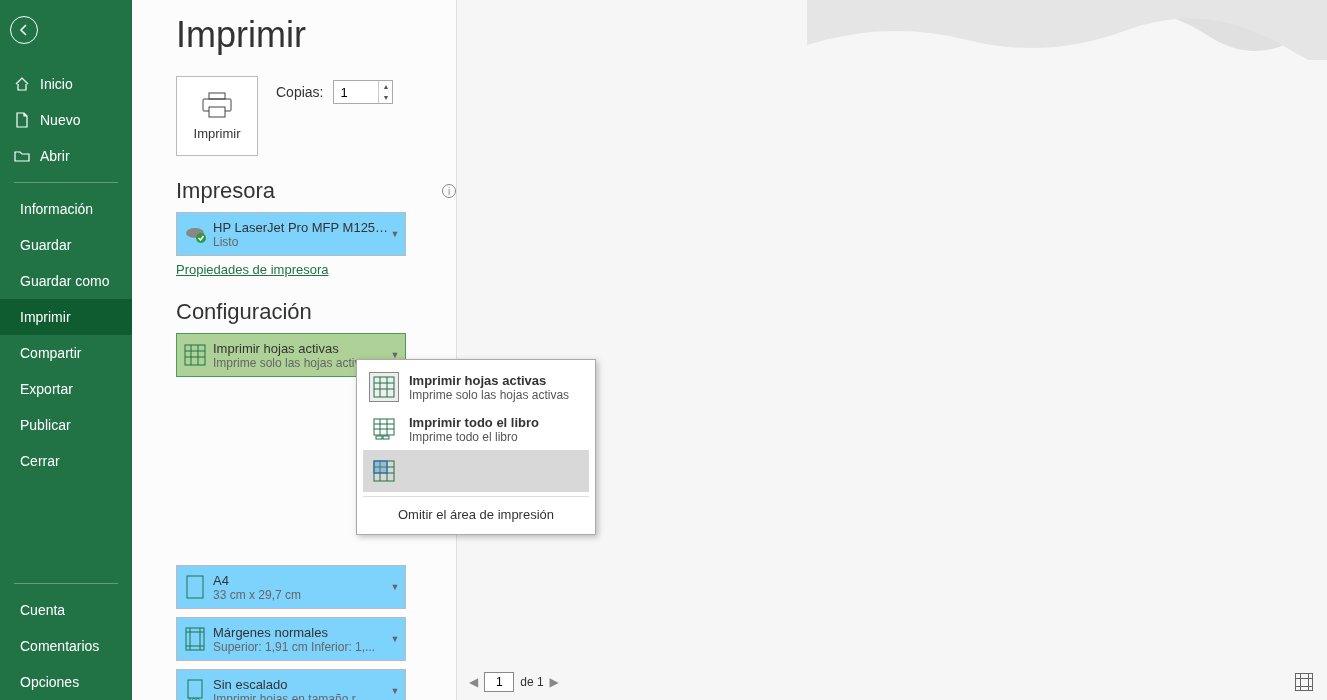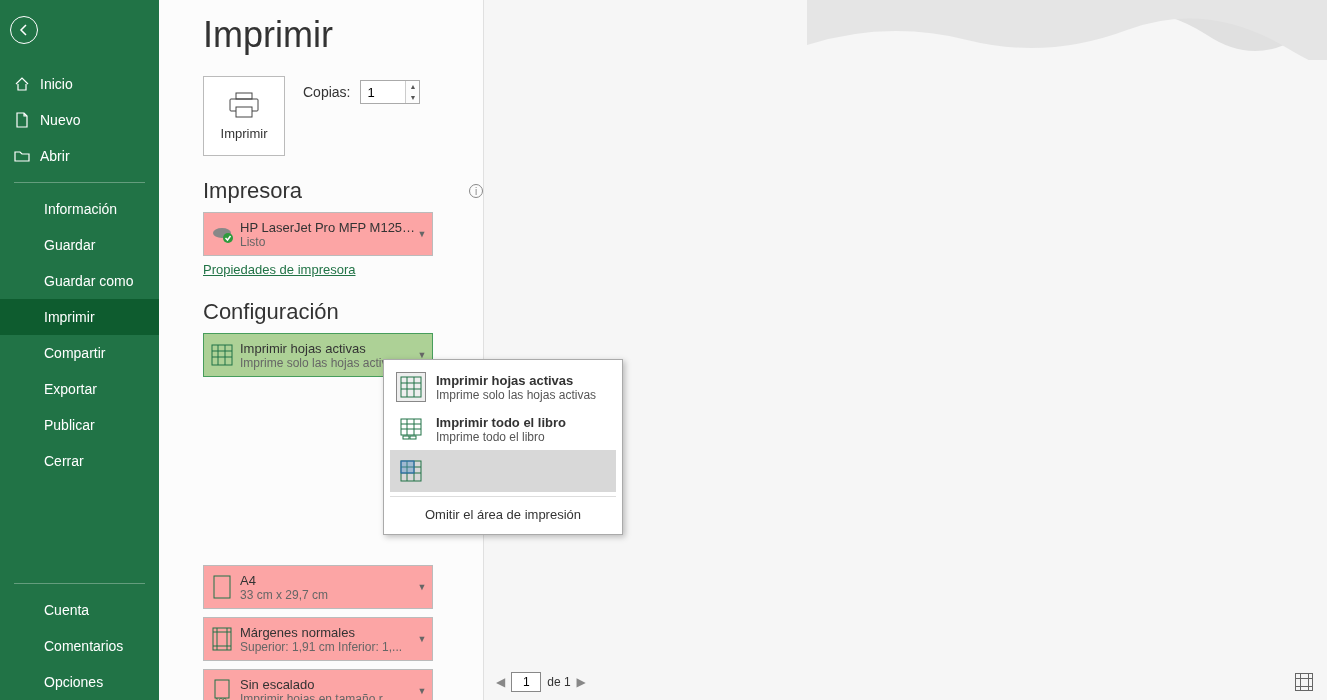--- a/index.html
+++ b/index.html
@@ -1,41 +1,41 @@
 <!DOCTYPE html>
 <html><head>
 <meta charset="utf-8">
 <style>
   * { box-sizing: border-box; margin: 0; padding: 0; font-family: "Segoe UI", Tahoma, sans-serif; }
   body { width: 1327px; height: 700px; overflow: hidden; background: #fcfcfc; position: relative; }
   .layout { display: flex; height: 100%; }
   
-  .sidebar { width: 159px; background: #217346; color: #fff; display: flex; flex-direction: column; padding-top: 16px; }
+  .sidebar { width: 132px; background: #217346; color: #fff; display: flex; flex-direction: column; padding-top: 16px; }
   .back-btn { width: 28px; height: 28px; border: 1px solid #fff; border-radius: 50%; margin-left: 10px; margin-bottom: 22px; display:flex; align-items:center; justify-content:center; cursor:pointer; }
   .sidebar .nav-item { display: flex; align-items: center; padding: 10px 14px; font-size: 14px; cursor: pointer; gap: 10px; }
   .sidebar .nav-item.active { background: #0e5c2f; }
-  .sidebar .nav-item.sub { padding-left: 44px; }
+  .sidebar .nav-item.sub { padding-left: 20px; }
   .sep { border-top: 1px solid rgba(255,255,255,0.3); margin: 8px 14px; }
   .sidebar-spacer { flex: 1; }
   .sidebar svg { width: 16px; height: 16px; flex-shrink: 0; }
   
   .main { flex: 1; display: flex; position: relative; }
   .settings-col { width: 324px; padding-left: 44px; padding-top: 14px; }
   .page-title { font-size: 36px; font-weight: 300; color: #333; margin-bottom: 20px; }
   .print-row { display: flex; align-items: flex-start; gap: 18px; }
   .print-btn { width: 82px; height: 80px; border: 1px solid #bbb; background: #fff; display:flex; flex-direction:column; align-items:center; justify-content:center; gap:8px; cursor:pointer; font-size:13px; color:#333;}
   .copies-row { display: flex; align-items: center; gap: 10px; margin-top: 4px; font-size: 14px; color: #333;}
   .spinner { display:flex; align-items:stretch; border:1px solid #aaa; height:24px; width:60px; }
   .spinner input { border:none; width:44px; padding:0 6px; font-size:13px; outline:none; }
   .spinner .spin-btns { display:flex; flex-direction:column; width:16px; border-left:1px solid #ccc;}
   .spinner .spin-btns div { flex:1; display:flex; align-items:center; justify-content:center; font-size:7px; color:#555; cursor:pointer;}
   .section-hdr { display:flex; align-items:center; justify-content:space-between; margin-top:22px; }
   .section-hdr h2 { font-size: 22px; font-weight: 400; color: #333; }
   .info-icon { width:14px; height:14px; border:1px solid #888; border-radius:50%; color:#888; font-size:10px; display:flex; align-items:center; justify-content:center;}
-  .dd { width: 230px; border:1px solid #bbb; background:#fca5a5; display:flex; align-items:center; margin-top:8px; cursor:pointer; }
+  .dd { width: 230px; border:1px solid #bbb; background:#7dd3fc; display:flex; align-items:center; margin-top:8px; cursor:pointer; }
   .dd .dd-icon { width:36px; height:42px; display:flex; align-items:center; justify-content:center; flex-shrink:0; }
   .dd .dd-body { flex:1; padding:4px 0; display:flex; flex-direction:column; overflow:hidden; }
   .dd .dd-body .t1 { font-size:13px; color:#333; white-space:nowrap; overflow:hidden; text-overflow:ellipsis; }
   .dd .dd-body .t2 { font-size:12px; color:#666; white-space:nowrap; overflow:hidden; text-overflow:ellipsis; }
   .dd .dd-chevron { width:16px; display:flex; align-items:center; justify-content:center; color:#666; font-size:9px; padding-right:4px; }
   .dd.active-what { background:#add196; border-color:#479d5c; }
   .link-right { display:block; text-align:left; font-size:13px; color:#217346; text-decoration:underline; margin-top:6px; width:226px; cursor:pointer;}
   
   .dd-popup { position:absolute; left:224px; top:359px; width:240px; background:#fff; border:1px solid #aaa; box-shadow:2px 2px 6px rgba(0,0,0,0.25); z-index:50; padding:6px; }
   .dd-popup .opt { display:flex; align-items:center; gap:10px; padding:6px; cursor:pointer; }

